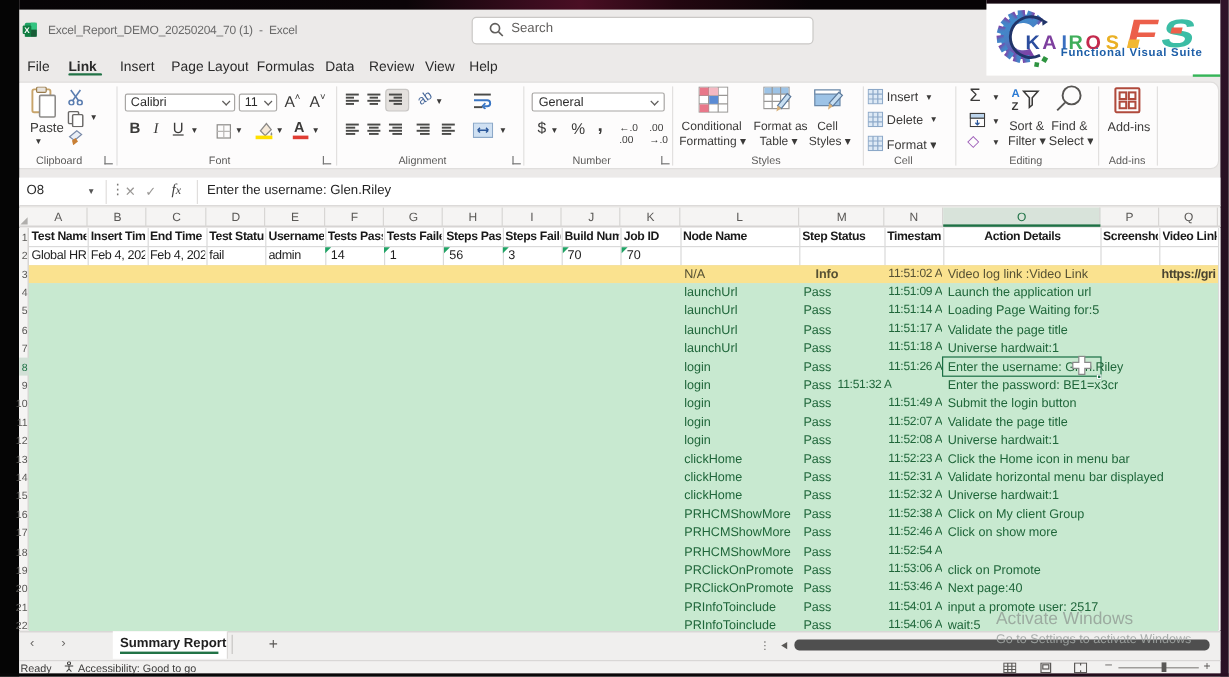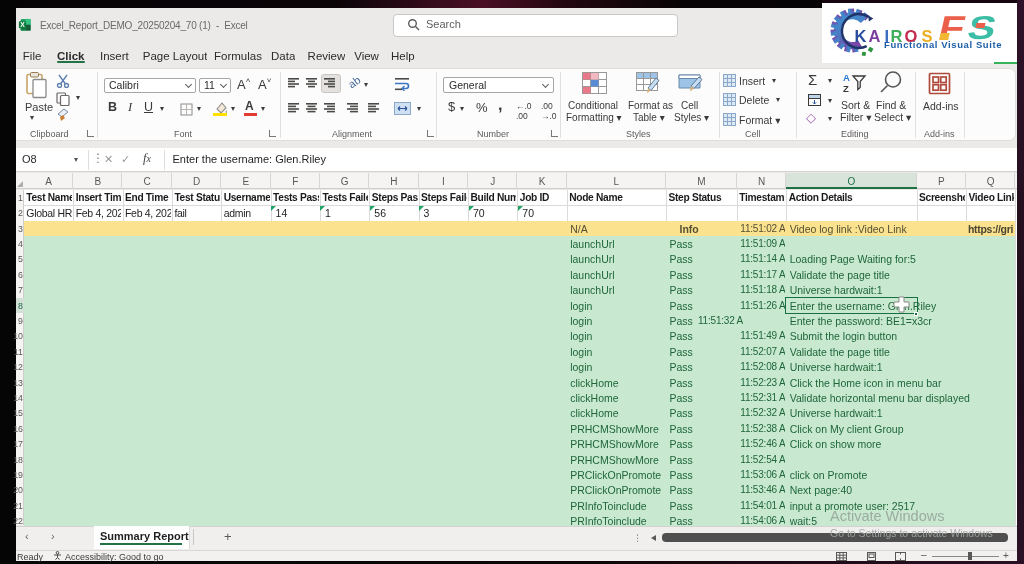--- a/index.html
+++ b/index.html
@@ -63,21 +63,21 @@
 <div class="abs" style="left:964px;top:9px;font-size:33px;font-weight:bold;color:#3cbda5;transform:skewX(-13deg) scaleX(1.25);transform-origin:left bottom;">S</div>
 <div class="abs" style="left:976px;top:23px;width:9px;height:4.5px;background:#ec5f4a;transform:skewX(-13deg);"></div>
 <div class="abs" style="left:884px;top:38.5px;font-size:9.5px;font-weight:bold;color:#1e5fa8;letter-spacing:0.6px;">Functional Visual Suite</div>
 <div class="abs" style="left:994px;top:61.5px;width:23px;height:2px;background:#35b558;"></div>
 <div class="abs" style="left:0;top:0;width:16px;height:564px;background:#050505;"></div>
 <div class="abs" style="left:16px;top:0;width:806px;height:8px;background:linear-gradient(90deg,#070406 0%,#0b0508 40%,#3a0c1e 53%,#4a0e24 58%,#230710 68%,#080406 82%,#070406 100%);"></div>
 <div class="abs" style="left:822px;top:0;width:195px;height:3px;background:#150710;"></div>
 <div class="abs" style="left:1017px;top:0;width:7px;height:564px;background:linear-gradient(180deg,#2f1229 0%,#24101f 40%,#200d1c 70%,#2b1226 100%);"></div>
 <div class="abs" style="left:0;top:560.5px;width:1024px;height:3.5px;background:linear-gradient(90deg,#070707 0%,#0b0608 55%,#1e0b16 80%,#2a0f22 100%);"></div>
 <div class="abs txt" style="left:22.8px;top:49.5px;font-size:11.5px;color:#2b2b2b;font-weight:normal;">File</div>
-<div class="abs txt" style="left:57px;top:49.5px;font-size:11.5px;color:#2b2b2b;font-weight:bold;">Click</div>
+<div class="abs txt" style="left:57px;top:49.5px;font-size:11.5px;color:#2b2b2b;font-weight:bold;">Link</div>
 <div class="abs txt" style="left:100px;top:49.5px;font-size:11.5px;color:#2b2b2b;font-weight:normal;">Insert</div>
 <div class="abs txt" style="left:142.8px;top:49.5px;font-size:11.5px;color:#2b2b2b;font-weight:normal;">Page Layout</div>
 <div class="abs txt" style="left:214px;top:49.5px;font-size:11.5px;color:#2b2b2b;font-weight:normal;">Formulas</div>
 <div class="abs txt" style="left:271px;top:49.5px;font-size:11.5px;color:#2b2b2b;font-weight:normal;">Data</div>
 <div class="abs txt" style="left:307.6px;top:49.5px;font-size:11.5px;color:#2b2b2b;font-weight:normal;">Review</div>
 <div class="abs txt" style="left:354.2px;top:49.5px;font-size:11.5px;color:#2b2b2b;font-weight:normal;">View</div>
 <div class="abs txt" style="left:391px;top:49.5px;font-size:11.5px;color:#2b2b2b;font-weight:normal;">Help</div>
 <div class="abs" style="left:56.5px;top:60.5px;width:28px;height:2.4px;background:#217346;border-radius:1px;"></div>
 <div class="abs" style="left:97.4px;top:72px;width:1px;height:66px;background:#e2e0df;"></div>
 <div class="abs" style="left:280px;top:72px;width:1px;height:66px;background:#e2e0df;"></div>
@@ -453,21 +453,21 @@
 <div class="abs txt" style="left:223.7px;top:191.8px;width:45.9px;font-size:10.2px;color:#1a1a1a;font-weight:bold;text-align:left;letter-spacing:-0.3px;">Username</div>
 <div class="abs txt" style="left:273.1px;top:191.8px;width:45.8px;font-size:10.2px;color:#1a1a1a;font-weight:bold;text-align:left;letter-spacing:-0.3px;">Tests Passe</div>
 <div class="abs txt" style="left:322.4px;top:191.8px;width:45.9px;font-size:10.2px;color:#1a1a1a;font-weight:bold;text-align:left;letter-spacing:-0.3px;">Tests Failed</div>
 <div class="abs txt" style="left:371.8px;top:191.8px;width:45.8px;font-size:10.2px;color:#1a1a1a;font-weight:bold;text-align:left;letter-spacing:-0.3px;">Steps Passe</div>
 <div class="abs txt" style="left:421.1px;top:191.8px;width:45.9px;font-size:10.2px;color:#1a1a1a;font-weight:bold;text-align:left;letter-spacing:-0.3px;">Steps Failed</div>
 <div class="abs txt" style="left:470.5px;top:191.8px;width:45.8px;font-size:10.2px;color:#1a1a1a;font-weight:bold;text-align:left;letter-spacing:-0.3px;">Build Numb</div>
 <div class="abs txt" style="left:519.8px;top:191.8px;width:45.9px;font-size:10.2px;color:#1a1a1a;font-weight:bold;text-align:left;letter-spacing:-0.3px;">Job ID</div>
 <div class="abs txt" style="left:569.2px;top:191.8px;width:95.8px;font-size:10.2px;color:#1a1a1a;font-weight:bold;text-align:left;letter-spacing:-0.3px;">Node Name</div>
 <div class="abs txt" style="left:668.5px;top:191.8px;width:67.3px;font-size:10.2px;color:#1a1a1a;font-weight:bold;text-align:left;letter-spacing:-0.3px;">Step Status</div>
 <div class="abs txt" style="left:739.3px;top:191.8px;width:45.9px;font-size:10.2px;color:#1a1a1a;font-weight:bold;text-align:left;letter-spacing:-0.3px;">Timestamp</div>
-<div class="abs txt" style="left:788.7px;top:191.8px;width:126.9px;font-size:10.2px;color:#1a1a1a;font-weight:bold;text-align:left;letter-spacing:-0.3px;">Action Details</div>
+<div class="abs txt" style="left:788.7px;top:191.8px;width:126.9px;font-size:10.2px;color:#1a1a1a;font-weight:bold;text-align:center;letter-spacing:-0.3px;">Action Details</div>
 <div class="abs txt" style="left:919.1px;top:191.8px;width:45.9px;font-size:10.2px;color:#1a1a1a;font-weight:bold;text-align:left;letter-spacing:-0.3px;">Screenshot</div>
 <div class="abs txt" style="left:968.5px;top:191.8px;width:45.8px;font-size:10.2px;color:#1a1a1a;font-weight:bold;text-align:left;letter-spacing:-0.3px;">Video Link</div>
 <div class="abs txt" style="left:26.3px;top:207.2px;width:45.9px;font-size:10.5px;color:#1f1f1f;font-weight:normal;text-align:left;letter-spacing:-0.3px;">Global HR</div>
 <div class="abs txt" style="left:75.7px;top:207.2px;width:45.8px;font-size:10.5px;color:#1f1f1f;font-weight:normal;text-align:left;letter-spacing:-0.3px;">Feb 4, 202</div>
 <div class="abs txt" style="left:125.0px;top:207.2px;width:45.9px;font-size:10.5px;color:#1f1f1f;font-weight:normal;text-align:left;letter-spacing:-0.3px;">Feb 4, 202</div>
 <div class="abs txt" style="left:174.4px;top:207.2px;width:45.8px;font-size:10.5px;color:#1f1f1f;font-weight:normal;text-align:left;letter-spacing:-0.3px;">fail</div>
 <div class="abs txt" style="left:223.7px;top:207.2px;width:45.9px;font-size:10.5px;color:#1f1f1f;font-weight:normal;text-align:left;letter-spacing:-0.3px;">admin</div>
 <div class="abs txt" style="left:275.6px;top:207.2px;width:43.3px;font-size:10.5px;color:#1f1f1f;font-weight:normal;text-align:left;letter-spacing:0px;">14</div>
 <div class="abs" style="left:271.1px;top:206.2px;width:0;height:0;border-right:5px solid transparent;border-top:5px solid #21a366;"></div>
 <div class="abs txt" style="left:324.9px;top:207.2px;width:43.4px;font-size:10.5px;color:#1f1f1f;font-weight:normal;text-align:left;letter-spacing:0px;">1</div>
@@ -481,20 +481,21 @@
 <div class="abs txt" style="left:522.3px;top:207.2px;width:43.4px;font-size:10.5px;color:#1f1f1f;font-weight:normal;text-align:left;letter-spacing:0px;">70</div>
 <div class="abs" style="left:517.8px;top:206.2px;width:0;height:0;border-right:5px solid transparent;border-top:5px solid #21a366;"></div>
 <div class="abs txt" style="left:570.2px;top:222.6px;width:94.8px;font-size:10.5px;color:#555033;font-weight:normal;text-align:left;letter-spacing:0px;">N/A</div>
 <div class="abs txt" style="left:656px;top:222.6px;width:66.3px;font-size:10.5px;color:#555033;font-weight:bold;text-align:center;letter-spacing:0px;">Info</div>
 <div class="abs txt" style="left:740.3px;top:222.6px;width:44.9px;font-size:10px;color:#555033;font-weight:normal;text-align:left;letter-spacing:-0.2px;">11:51:02 A</div>
 <div class="abs txt" style="left:789.7px;top:222.6px;width:125.9px;font-size:10.5px;color:#555033;font-weight:normal;text-align:left;letter-spacing:0px;">Video log link :Video Link</div>
 <div class="abs txt" style="left:968.0px;top:222.6px;width:46.3px;font-size:10.5px;color:#4a4430;font-weight:bold;text-align:left;letter-spacing:-0.3px;">https://gri</div>
 <div class="abs txt" style="left:570.2px;top:238.0px;width:94.8px;font-size:10.5px;color:#1f663a;font-weight:normal;text-align:left;letter-spacing:0px;">launchUrl</div>
 <div class="abs txt" style="left:669.5px;top:238.0px;width:66.3px;font-size:10.5px;color:#1f663a;font-weight:normal;text-align:left;letter-spacing:0px;">Pass</div>
 <div class="abs txt" style="left:740.3px;top:238.0px;width:44.9px;font-size:10px;color:#1f663a;font-weight:normal;text-align:left;letter-spacing:-0.2px;">11:51:09 A</div>
+<div class="abs txt" style="left:789.7px;top:238.0px;width:224.6px;font-size:10.5px;color:#1f663a;font-weight:normal;text-align:left;letter-spacing:0px;">Launch the application url</div>
 <div class="abs txt" style="left:570.2px;top:253.4px;width:94.8px;font-size:10.5px;color:#1f663a;font-weight:normal;text-align:left;letter-spacing:0px;">launchUrl</div>
 <div class="abs txt" style="left:669.5px;top:253.4px;width:66.3px;font-size:10.5px;color:#1f663a;font-weight:normal;text-align:left;letter-spacing:0px;">Pass</div>
 <div class="abs txt" style="left:740.3px;top:253.4px;width:44.9px;font-size:10px;color:#1f663a;font-weight:normal;text-align:left;letter-spacing:-0.2px;">11:51:14 A</div>
 <div class="abs txt" style="left:789.7px;top:253.4px;width:224.6px;font-size:10.5px;color:#1f663a;font-weight:normal;text-align:left;letter-spacing:0px;">Loading Page Waiting for:5</div>
 <div class="abs txt" style="left:570.2px;top:268.8px;width:94.8px;font-size:10.5px;color:#1f663a;font-weight:normal;text-align:left;letter-spacing:0px;">launchUrl</div>
 <div class="abs txt" style="left:669.5px;top:268.8px;width:66.3px;font-size:10.5px;color:#1f663a;font-weight:normal;text-align:left;letter-spacing:0px;">Pass</div>
 <div class="abs txt" style="left:740.3px;top:268.8px;width:44.9px;font-size:10px;color:#1f663a;font-weight:normal;text-align:center;letter-spacing:-0.2px;">11:51:17 A</div>
 <div class="abs txt" style="left:789.7px;top:268.8px;width:224.6px;font-size:10.5px;color:#1f663a;font-weight:normal;text-align:left;letter-spacing:0px;">Validate the page title</div>
 <div class="abs txt" style="left:570.2px;top:284.2px;width:94.8px;font-size:10.5px;color:#1f663a;font-weight:normal;text-align:left;letter-spacing:0px;">launchUrl</div>
 <div class="abs txt" style="left:669.5px;top:284.2px;width:66.3px;font-size:10.5px;color:#1f663a;font-weight:normal;text-align:left;letter-spacing:0px;">Pass</div>

